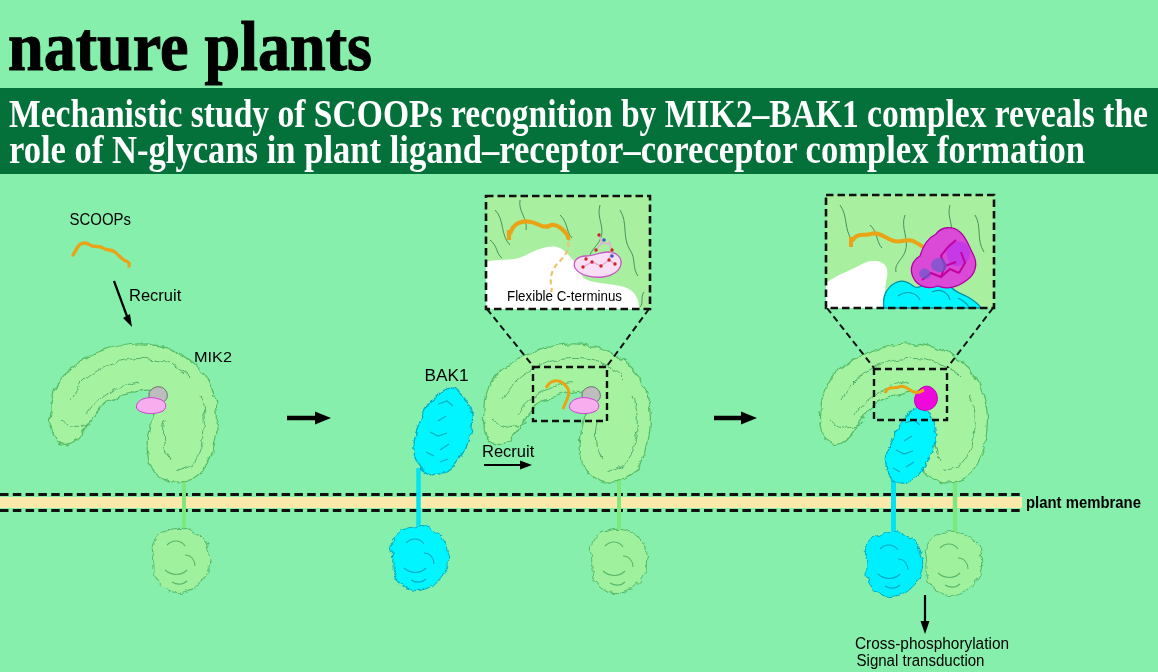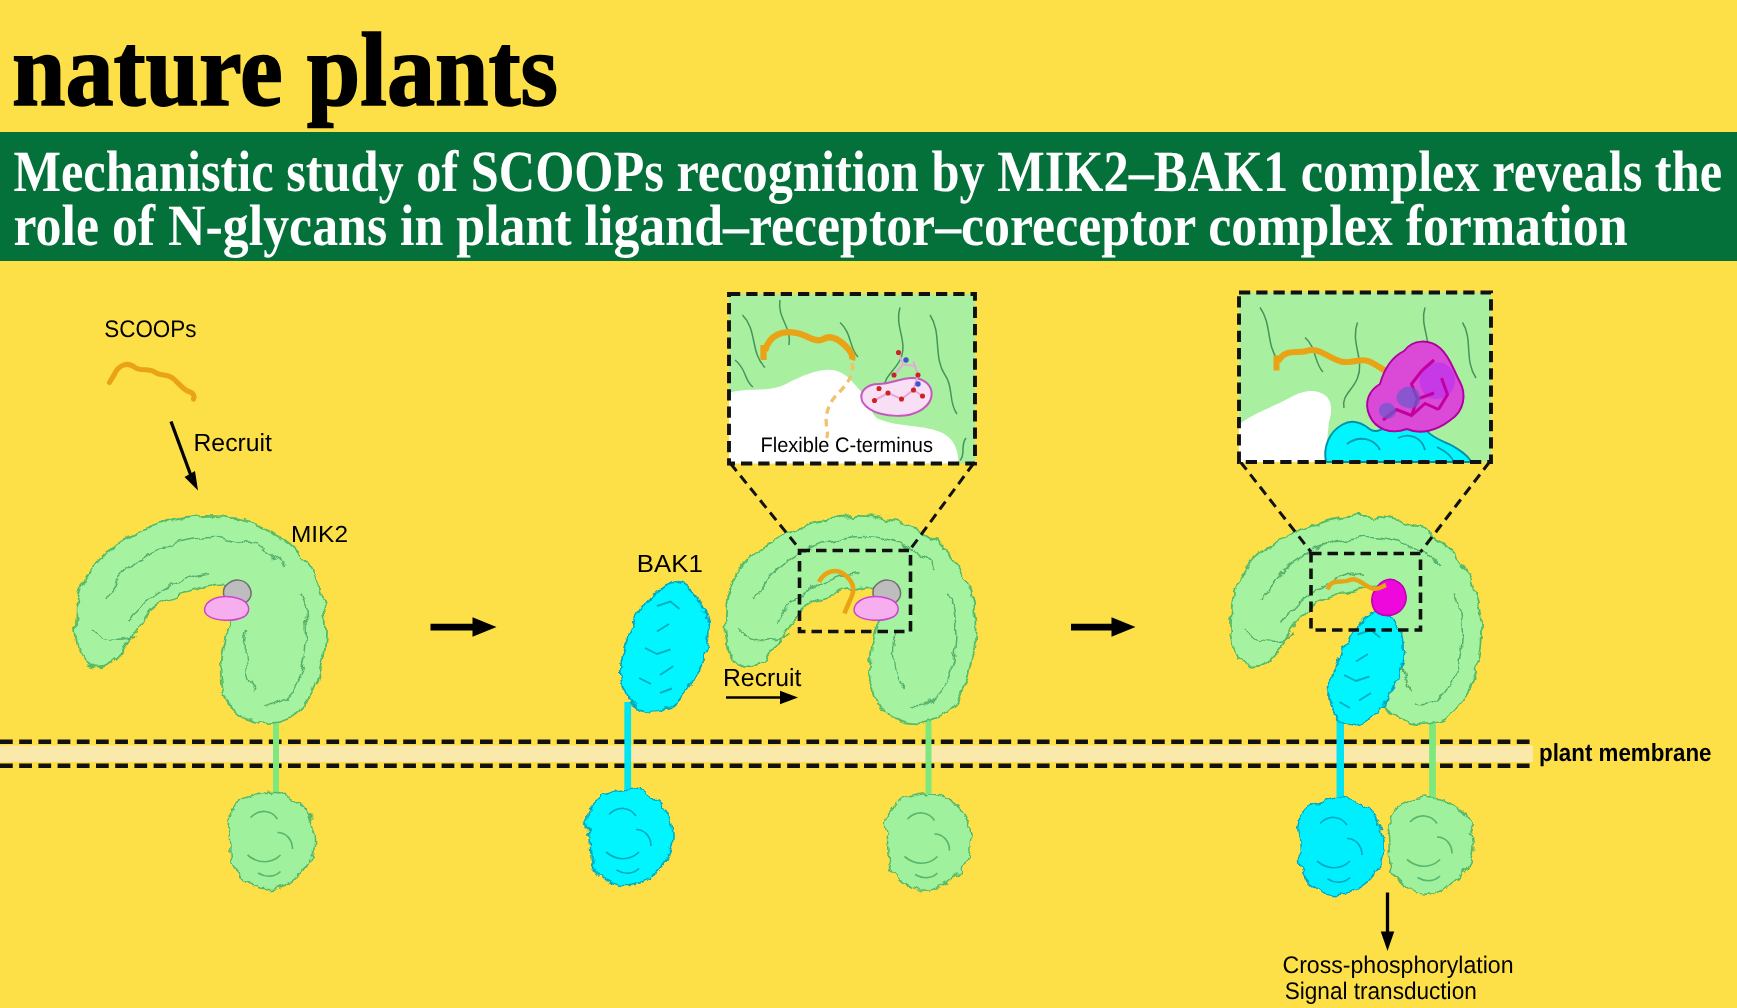--- a/index.html
+++ b/index.html
@@ -1,16 +1,16 @@
 <!DOCTYPE html>
 <html><head>
 <meta charset="utf-8">
 <style>
 html,body{margin:0;padding:0;background:#fff;}
-#page{position:relative;width:1158px;height:672px;overflow:hidden;background:#fde047;
+#page{position:relative;width:1158px;height:672px;overflow:hidden;background:#86efac;
   font-family:"Liberation Sans",sans-serif;}
 svg{display:block;}
 </style>
 </head>
 <body>
 <div id="page">
 <svg width="1158" height="672" viewBox="0 0 1158 672">
 <defs>
 <filter id="rough" x="-20%" y="-20%" width="140%" height="140%">
   <feTurbulence type="fractalNoise" baseFrequency="0.09" numOctaves="3" seed="7" result="n"></feTurbulence>

